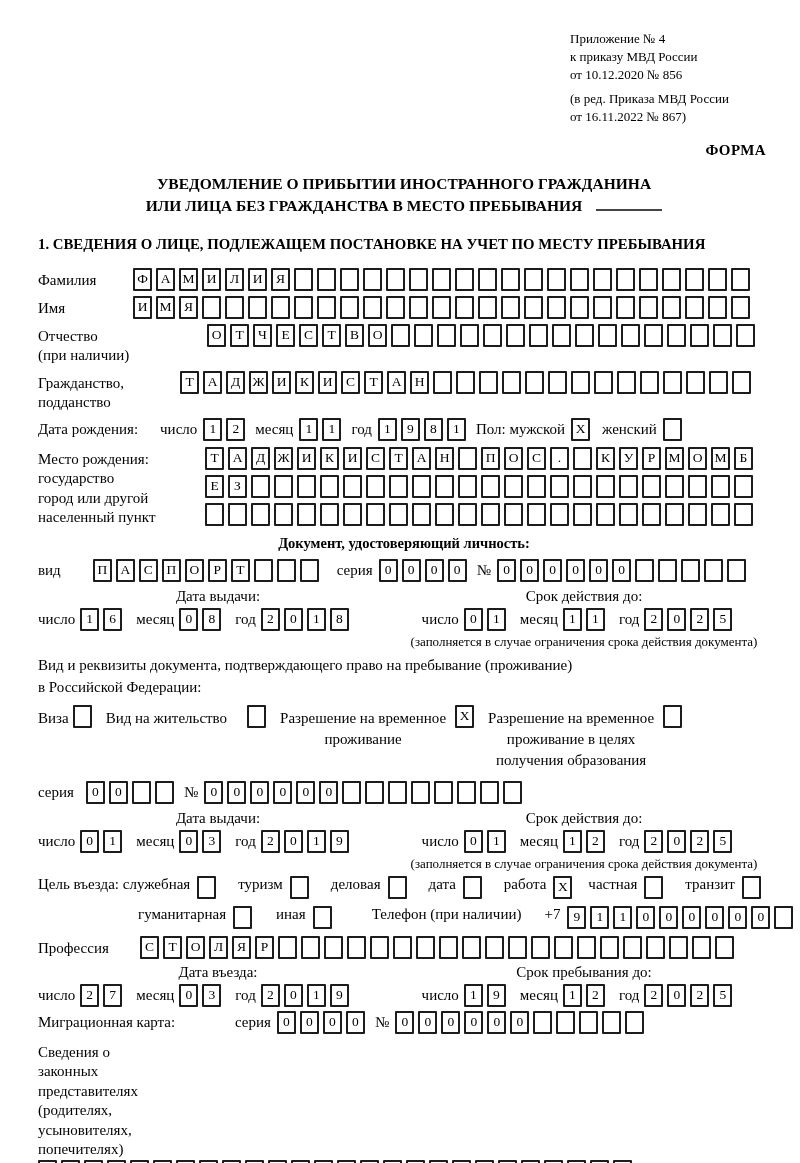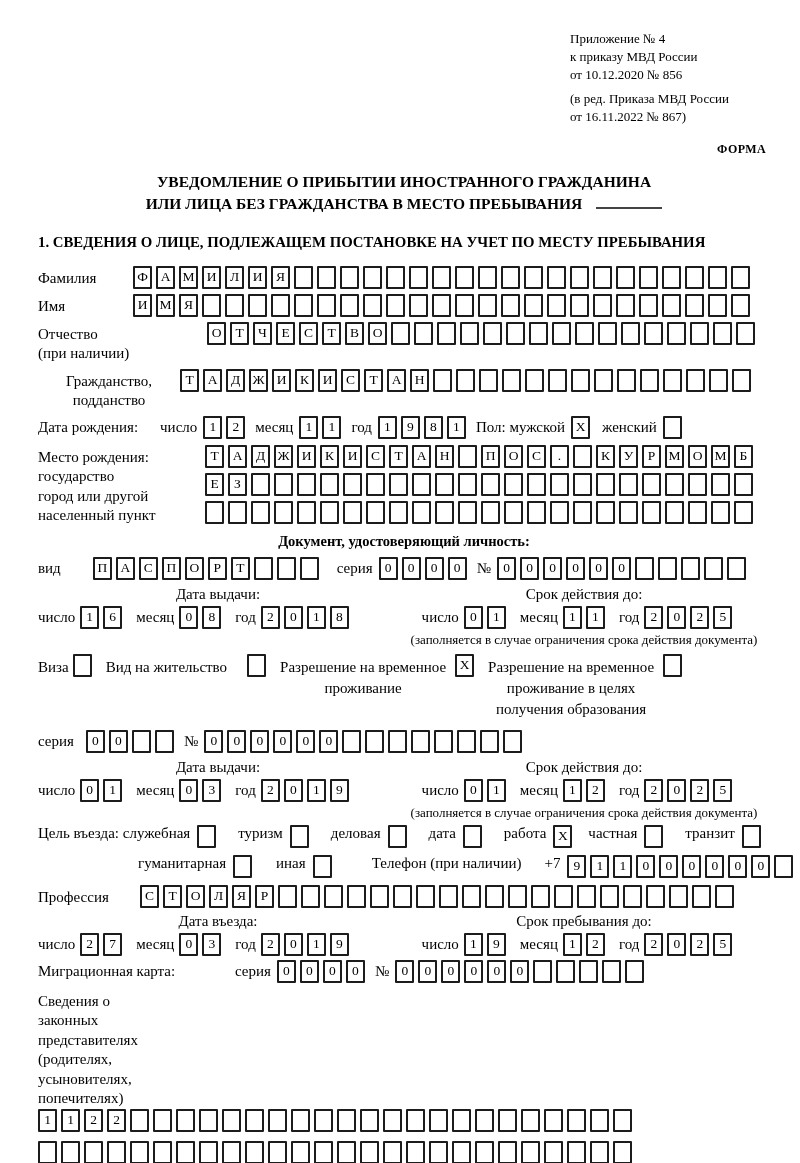--- a/index.html
+++ b/index.html
@@ -4,36 +4,36 @@
 <style>
   * { margin:0; padding:0; box-sizing:border-box; }
   body { background:#888; }
   .page {
     width:800px; height:1163px; margin:0 auto; background:#fff;
     font-family:"Liberation Serif","DejaVu Serif",serif; font-size:15px; color:#000;
     padding:30px 30px 16px 38px; overflow:hidden;
   }
   .header-ref { margin-left:auto; width:200px; font-size:13px; line-height:1.4; }
   .header-ref .gap { margin-top:5px; }
-  .forma { text-align:right; font-weight:bold; font-size:12px; margin:16px 4px 0 0; letter-spacing:0.4px; }
+  .forma { text-align:right; font-weight:bold; font-size:15px; margin:16px 4px 0 0; letter-spacing:0.4px; }
   .title { text-align:center; font-weight:bold; font-size:15.5px; line-height:1.45; margin-top:14px; }
   .blank-line { display:inline-block; width:66px; border-bottom:2px solid #444; margin-left:14px; vertical-align:baseline; }
   .sec-head { font-weight:bold; font-size:14.8px; margin:18px 0 15px; }
 
   .cell {
     display:inline-block; width:19px; height:23px; border:2px solid #1c1c1c;
     margin-right:4px; text-align:center; font-size:13.5px; line-height:18px;
     vertical-align:top; background:#fff; border-radius:1px; font-family:"Liberation Serif",serif;
   }
   .cells { white-space:nowrap; display:inline-block; }
   .cells.checkbox .cell { margin-right:0; }
 
   .frow { display:flex; align-items:flex-start; margin-bottom:5px; }
   .flabel { flex:0 0 auto; padding-top:3px; line-height:1.3; }
-  .w95 { width:95px; } .w169 { width:169px; } .w142 { width:142px;text-align:center; } .w167 { width:167px; }
+  .w95 { width:95px; } .w169 { width:169px; } .w142 { width:142px; } .w167 { width:167px; }
   .w102 { width:102px; } .w185 { width:185px; }
   .sub { display:block; }
 
   .inline-row { display:flex; align-items:center; margin-bottom:6px; flex-wrap:nowrap; }
   .inline-row .lbl { margin:0 6px; white-space:nowrap; }
   .inline-row .lbl.first { margin-left:0; }
 
   .mr-block { display:flex; margin-bottom:4px; }
   .mr-block .crow { margin-bottom:5px; white-space:nowrap; }
 
@@ -170,20 +170,24 @@
         <span class="cells"><span class="cell">0</span><span class="cell">1</span></span>
         <span class="lbl">месяц</span>
         <span class="cells"><span class="cell">1</span><span class="cell">1</span></span>
         <span class="lbl">год</span>
         <span class="cells"><span class="cell">2</span><span class="cell">0</span><span class="cell">2</span><span class="cell">5</span></span>
       </div>
       <div class="dnote">(заполняется в случае ограничения срока действия документа)</div>
     </div>
   </div>
 
+  <div class="para">
+    <span class="sub">Вид и реквизиты документа, подтверждающего право на пребывание (проживание)</span>
+    <span class="sub">в Российской Федерации:</span>
+  </div>
 
   <div class="options">
     <div class="opt">
       <span class="opt-label" style="margin-right:4px;">Виза</span>
       <span class="cells checkbox"><span class="cell"></span></span>
     </div>
     <div class="opt">
       <span class="opt-label" style="margin-right:20px;">Вид на жительство</span>
       <span class="cells checkbox"><span class="cell"></span></span>
     </div>

